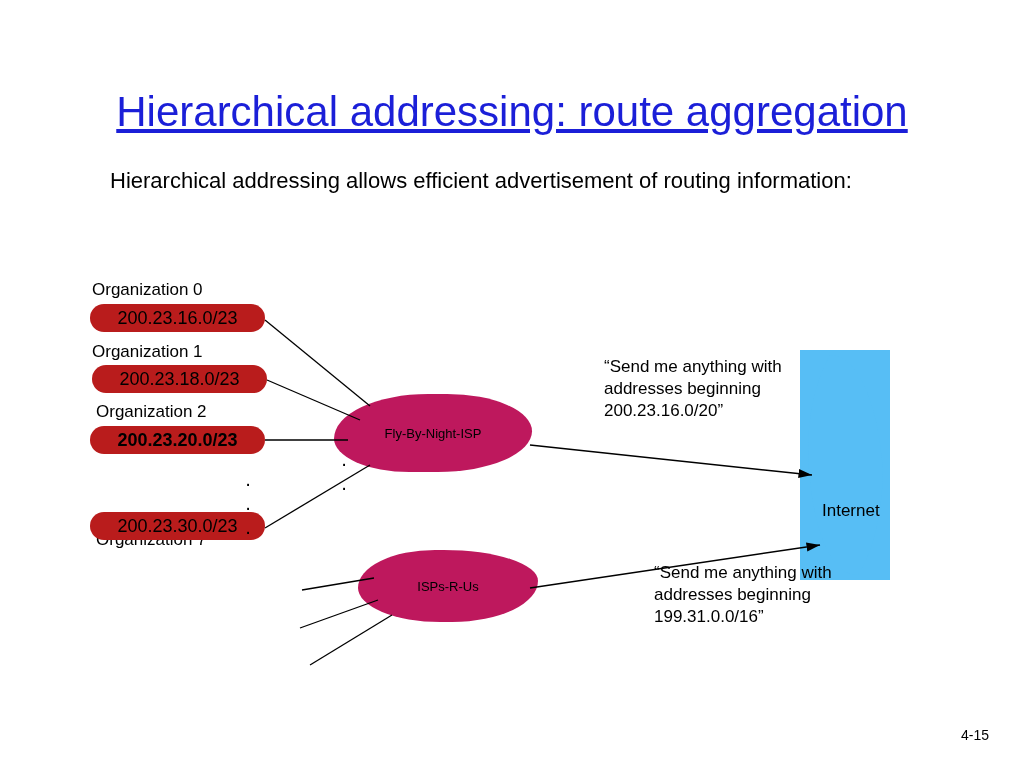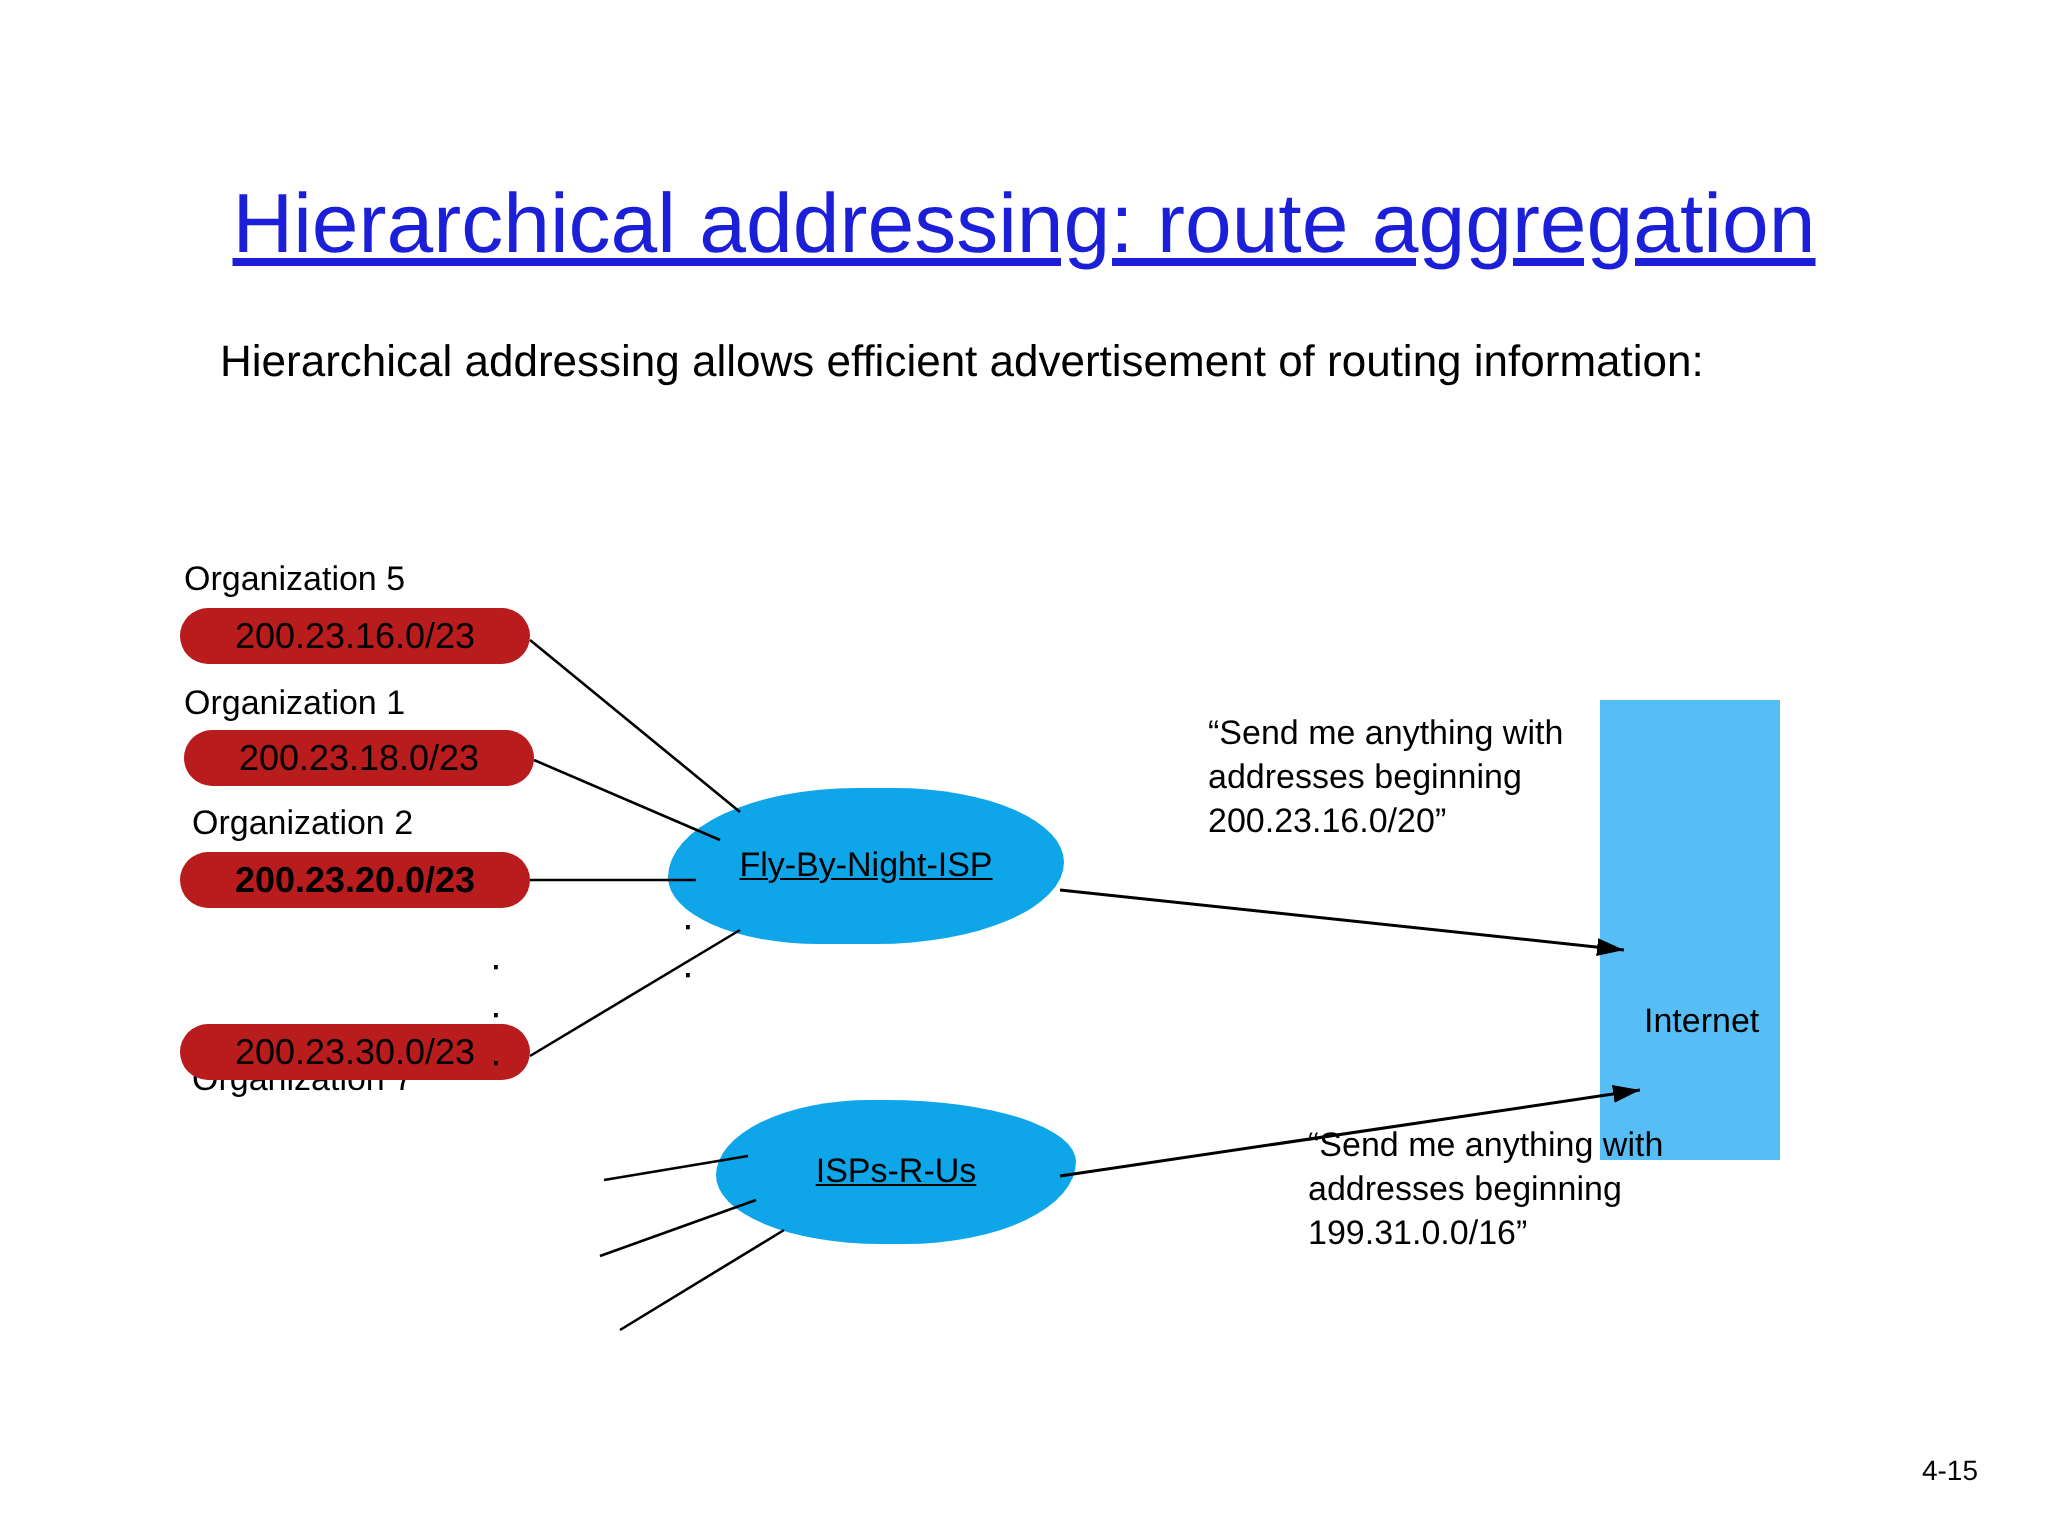--- a/index.html
+++ b/index.html
@@ -43,28 +43,27 @@
     background: #b91c1c;
     border-radius: 14px;
     display: flex;
     align-items: center;
     justify-content: center;
     font-size: 18px;
     color: #000;
   }
   .isp-blob {
     position: absolute;
-    background: #0ea5e9;
+    background: #be185d;
     border-radius: 50% 45% 50% 40% / 60% 50% 55% 45%;
     display: flex;
     align-items: center;
     justify-content: center;
-    font-size: 17px;
+    font-size: 13px;
     color: #000;
-    text-decoration: underline;
   }
   .internet-blob {
     position: absolute;
     background: #57bef5;
     display: flex;
     align-items: center;
     justify-content: center;
     font-size: 17px;
     color: #000;
   }
@@ -96,21 +95,21 @@
     height: 768px;
     pointer-events: none;
   }
 </style>
 </head>
 <body>
 
 <div class="title">Hierarchical addressing: route aggregation</div>
 <div class="subtitle">Hierarchical addressing allows efficient advertisement of routing information:</div>
 
-<div class="org-label" style="top:280px; left:92px;">Organization 5</div>
+<div class="org-label" style="top:280px; left:92px;">Organization 0</div>
 <div class="org-pill" style="top:304px; left:90px;">200.23.16.0/23</div>
 
 <div class="org-label" style="top:342px; left:92px;">Organization 1</div>
 <div class="org-pill" style="top:365px; left:92px;">200.23.18.0/23</div>
 
 <div class="org-label" style="top:402px; left:96px;">Organization 2</div>
 <div class="org-pill" style="top:426px; left:90px;font-weight:bold;">200.23.20.0/23</div>
 
 <div class="org-label" style="top:486px; left:96px;margin-top:44px;">Organization 7</div>
 <div class="org-pill" style="top:512px; left:90px;">200.23.30.0/23</div>

